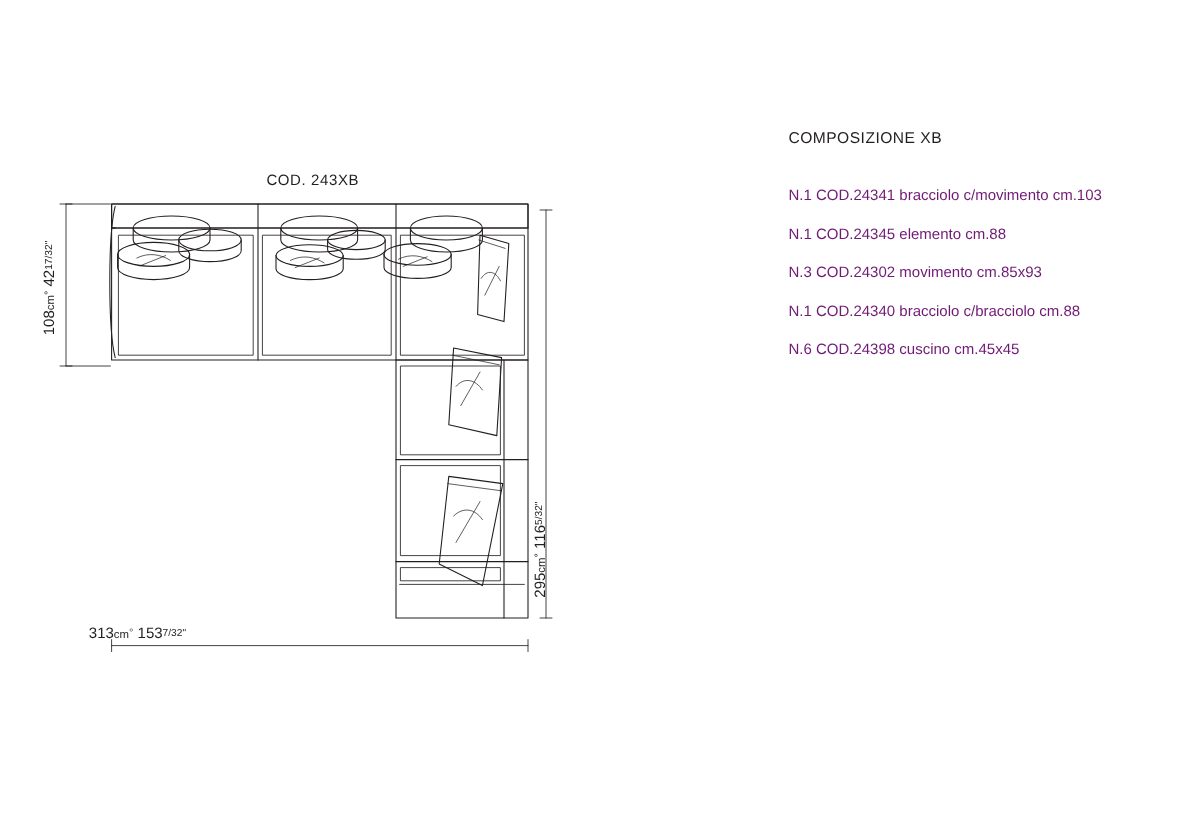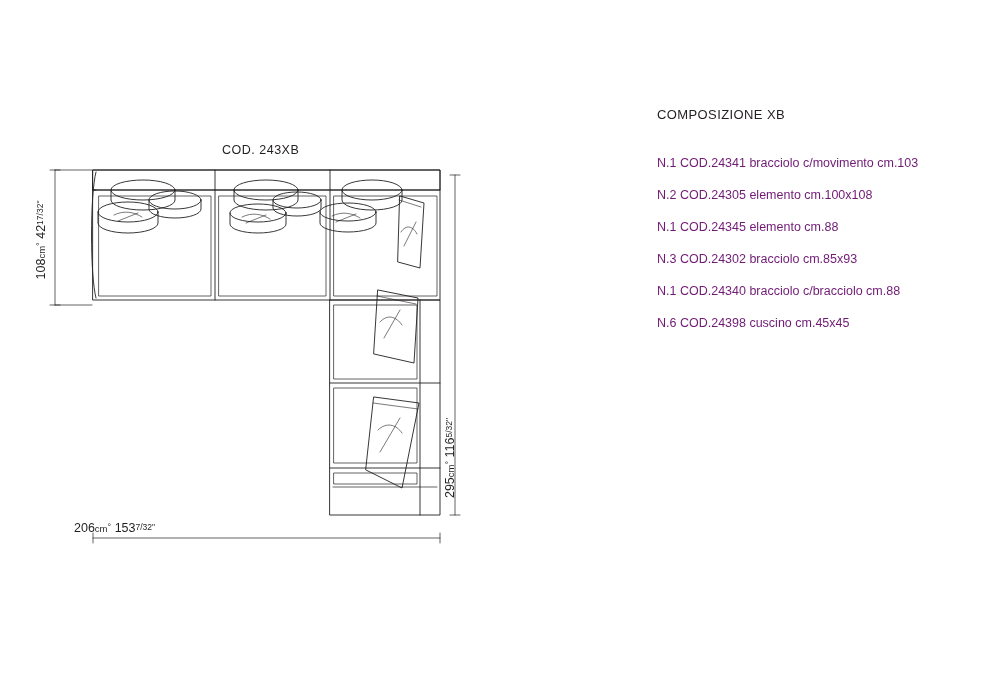--- a/index.html
+++ b/index.html
@@ -218,27 +218,26 @@
     </span>
   </div>
 
   <div class="dim-label dim-v-right">
     <span class="rot-text">
       <span class="num">295</span><span class="unit">cm</span><span class="deg">°</span> <span class="num">116</span><span class="frac">5/32"</span>
     </span>
   </div>
 
   <div class="dim-label dim-h-bottom">
-    <span class="num">206</span><span class="unit">cm</span><span class="deg">°</span> <span class="num">153</span><span class="frac">7/32"</span>
+    <span class="num">313</span><span class="unit">cm</span><span class="deg">°</span> <span class="num">153</span><span class="frac">7/32"</span>
   </div>
 
   <div class="comp-title">COMPOSIZIONE XB</div>
 
   <div class="comp-list">
     <div class="comp-item">N.1 COD.24341 bracciolo c/movimento cm.103</div>
-    <div class="comp-item">N.2 COD.24305 elemento cm.100x108</div>
     <div class="comp-item">N.1 COD.24345 elemento cm.88</div>
-    <div class="comp-item">N.3 COD.24302 bracciolo cm.85x93</div>
+    <div class="comp-item">N.3 COD.24302 movimento cm.85x93</div>
     <div class="comp-item">N.1 COD.24340 bracciolo c/bracciolo cm.88</div>
     <div class="comp-item">N.6 COD.24398 cuscino cm.45x45</div>
   </div>
 
 </div>
 
 </body></html>

